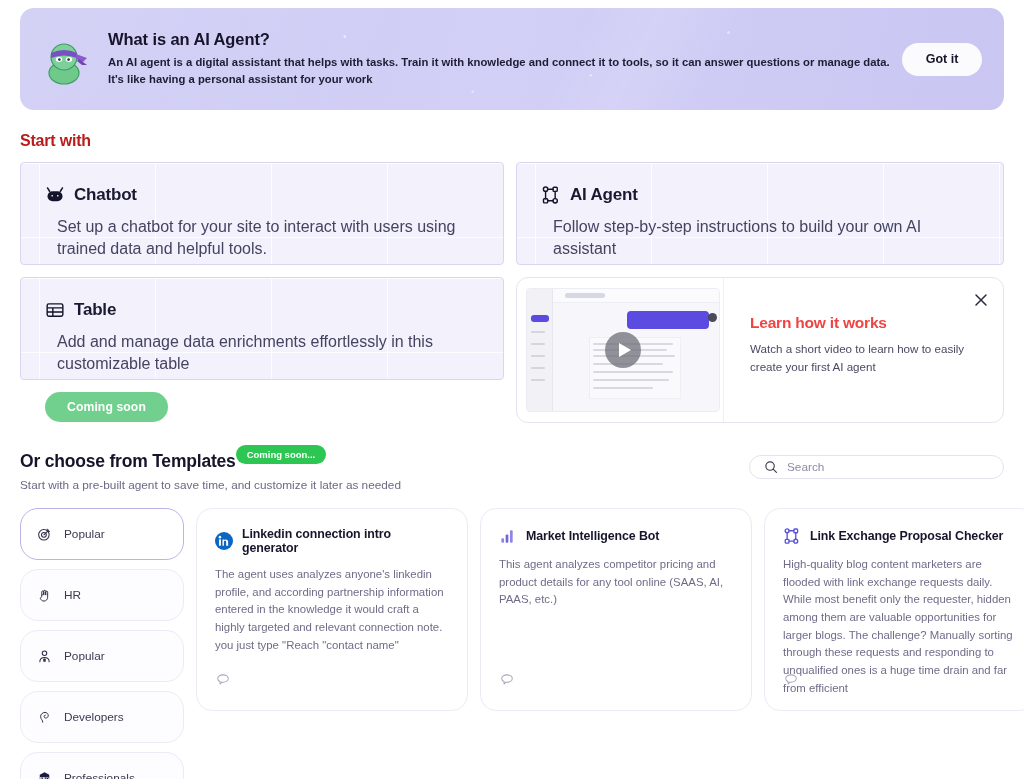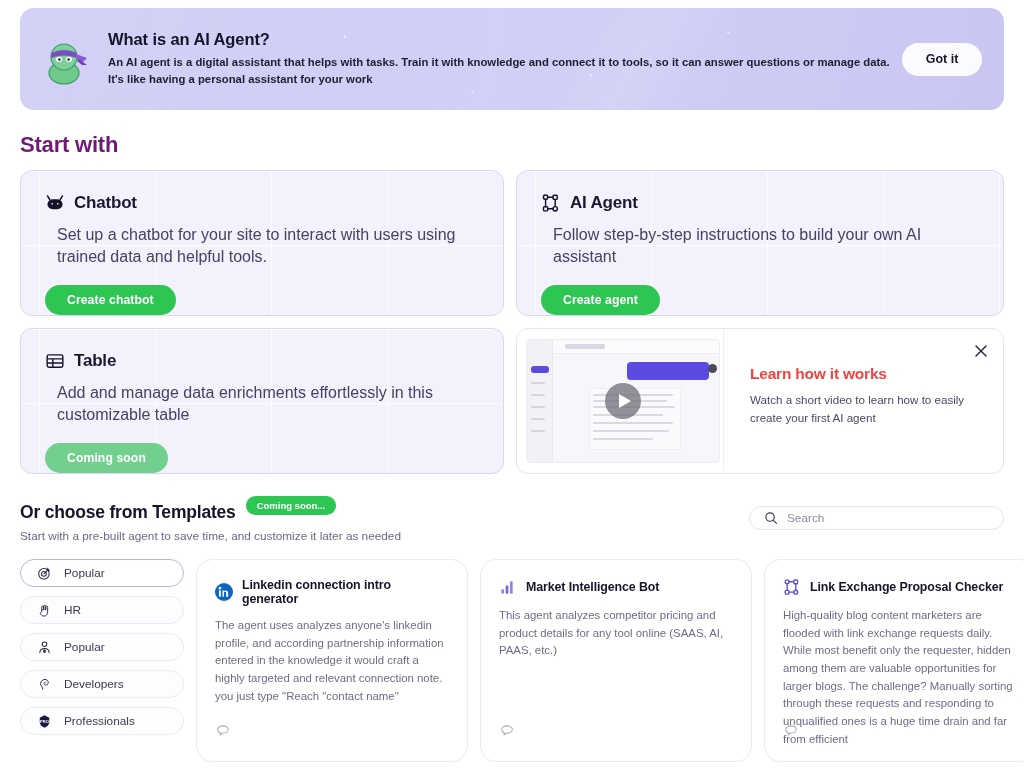--- a/index.html
+++ b/index.html
@@ -44,28 +44,28 @@
   .banner-desc { font-size: 11.3px; font-weight: 700; line-height: 1.52; color: #1e1d33; max-width: 790px; }
   .got-it {
     position: relative; z-index: 2;
     background: #fbfbfd; border: none; border-radius: 20px;
     height: 33px; min-width: 80px; padding: 0 20px;
     font-family: inherit; font-size: 12.5px; font-weight: 700; color: #16152b;
     cursor: pointer;
   }
 
   
-  .section-title { font-size: 22px; font-weight: 700; letter-spacing: -.2px; margin: 22px 0 12px 0; color: #701a75;}
+  .section-title { font-size: 16px; font-weight: 700; letter-spacing: -.2px; margin: 22px 0 12px 0; color: #b91c1c;}
 
   
   .grid { display: grid; grid-template-columns: 484px 488px; gap: 12px 12px; }
   .sw-card {
-    height: 146px;
+    height: 103px;
     border: 1px solid #d9d7f0;
-    border-radius: 12px;
+    border-radius: 4px;
     background-color: #f2f1fc;
     background-image:
       linear-gradient(to right, rgba(255,255,255,.85) 1px, transparent 1px),
       linear-gradient(to bottom, rgba(255,255,255,.85) 1px, transparent 1px);
     background-size: 116px 74px;
     background-position: 18px 0;
     padding: 22px 24px;
     position: relative;
   }
   .sw-head { display: flex; align-items: center; gap: 9px; margin-bottom: 11px;}
@@ -109,42 +109,42 @@
   }
   .play i { display:block; width:0; height:0; border-left:12px solid #fff; border-top:7.5px solid transparent; border-bottom:7.5px solid transparent; margin-left:3px;}
   .video-info { flex:1 1 auto; border-left:1px solid #eeeef4; padding: 36px 34px 0 26px; }
   .video-title { font-size: 15.5px; font-weight: 700; letter-spacing:-.2px; color:#ef4444; margin-bottom: 8px;}
   .video-desc { font-size: 11.6px; line-height:1.55; color:#4b4963; max-width: 235px;}
   .close-x { position:absolute; right:12px; top:12px; width:20px; height:20px; cursor:pointer; }
 
   
   .tpl-head { display:flex; align-items:flex-start; justify-content:space-between; margin-top: 28px;}
   .tpl-head-left { display:flex; flex-direction:column;}
-  .tpl-title-row { display:flex; align-items:center; gap:10px;}
+  .tpl-title-row { display:flex; align-items:center; }
   .tpl-title { font-size: 17.5px; font-weight:700; letter-spacing:-.2px; color:#15142a;}
   .badge-soon {
     background:#2dc653; color:#fff; border-radius:11px;
     font-size:9.5px; font-weight:700; padding: 4px 11px; position:relative; top:-7px;
   }
   .tpl-sub { font-size: 11.8px; color:#6b6985; margin-top: 6px;}
   .search-box {
     width: 255px; height: 24px; border:1px solid #e4e3ee; border-radius: 16px;
     background:#fff; display:flex; align-items:center; gap:9px; padding: 0 14px;
     margin-top: 4px;
   }
   .search-box input {
     border:none; outline:none; flex:1 1 auto; background:transparent;
     font-family:inherit; font-size: 11.8px; color:#3a3950;
   }
   .search-box input::placeholder { color:#8d8ba3; }
 
   .tpl-body { display:grid; grid-template-columns: 164px 272px 272px 272px; gap: 12px; margin-top: 16px;}
   .cat-list { display:flex; flex-direction:column; gap: 9px;}
   .cat-item {
-    height: 28px; border-radius: 18px; border:1px solid #eceaf4; background:#fdfdff;
+    height: 52px; border-radius: 18px; border:1px solid #eceaf4; background:#fdfdff;
     display:flex; align-items:center; gap:12px; padding: 0 16px; cursor:pointer;
   }
   .cat-item.active { border-color:#b9b5e8; background:#ffffff; }
   .cat-label { font-size: 11.8px; color:#3a3950; }
 
   .tpl-card {
     border:1px solid #eceaf4; border-radius: 16px; background:#fff;
     padding: 18px 18px 14px 18px; height: 203px; position:relative; overflow:hidden; cursor:pointer;
   }
   .tpl-card-head { display:flex; align-items:center; gap:9px; margin-bottom: 11px;}

